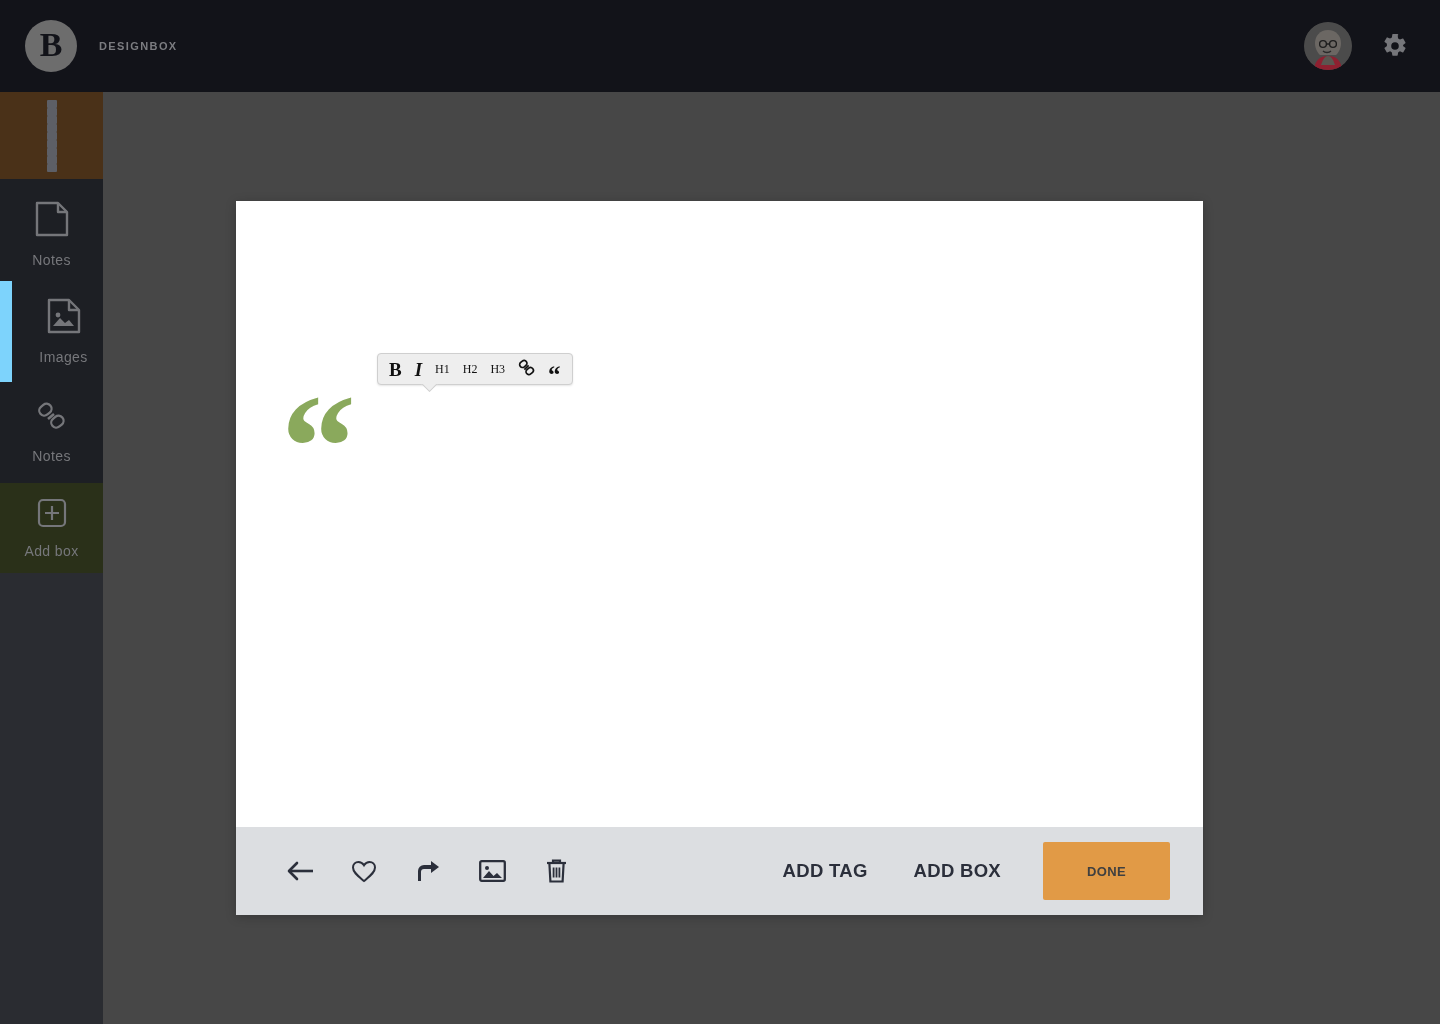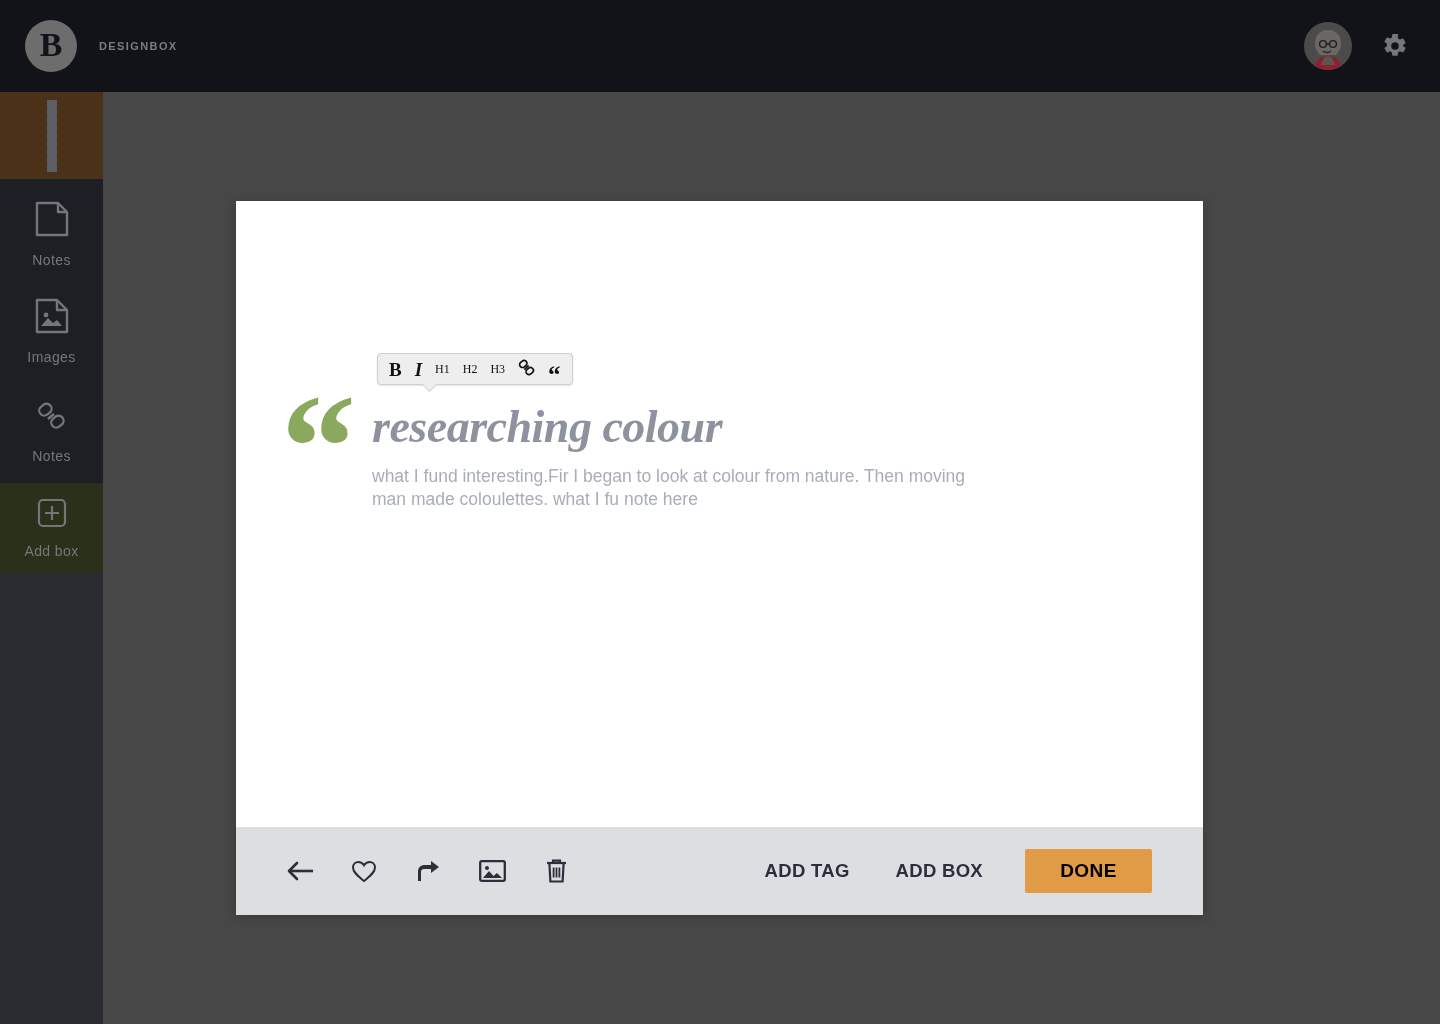--- a/index.html
+++ b/index.html
@@ -81,21 +81,21 @@
   }
   .side-item .ico { display: block; }
   .side-label {
     margin-top: 11px;
     font-size: 14px;
     letter-spacing: 0.4px;
     color: #76777b;
   }
   #side-grid   { height: 87px; background: #4a3118; }
   #side-notes  { height: 102px; background: #1d1f24; padding-top: 8px;}
-  #side-images { height: 101px; background: #1d1f24; }
+  #side-images { height: 101px; background: #1d1f24; margin-left: 12px; }
   #side-links  { height: 101px; background: #1d1f24; }
   #side-addbox { height: 90px; background: #2a3019; }
   #sidebar-filler { height: 451px; background: #2a2c31; }
 
   .grid-ico { display: grid; grid-template-columns: repeat(3, 10px); gap: 4px; }
   .grid-ico i { display: block; width: 10px; height: 8px; background: #5d5f66; border-radius: 1px; }
 
   
   #canvas {
     position: absolute;
@@ -213,38 +213,38 @@
     margin-left: 47px;
   }
   .tool-btn {
     width: 34px; height: 34px;
     display: flex; align-items: center; justify-content: center;
   }
   #footer-right-actions {
     margin-left: auto;
     display: flex;
     align-items: center;
-    margin-right: 51px;
+    margin-right: 33px;
     gap: 0px;
   }
   .text-action {
     font-size: 18.5px;
     font-weight: bold;
     letter-spacing: 0.3px;
     color: #2b2f3b;
     padding: 0 23px;
   }
   #done-button {
     background: #e19a46;
-    color: #000000;
-    font-size: 19px;
+    color: #404040;
+    font-size: 13px;
     font-weight: bold;
     letter-spacing: 0.4px;
     border: none;
-    width: 127px; height: 44px;
+    width: 127px; height: 58px;
     margin-left: 19px;
     border-radius: 2px;
     font-family: "Liberation Sans", sans-serif;
   }
 </style>
 </head>
 <body>
 
 <div id="app-header">
   <div id="brand-logo">
@@ -353,24 +353,20 @@
             <rect x="11" y="13" width="11" height="8" rx="4" transform="rotate(-40 16.5 17)" fill="none" stroke="#111" stroke-width="2.4"></rect>
             <path d="M9 15l6-6" stroke="#111" stroke-width="2.6"></path>
           </svg>
         </span>
         <span class="fmt quote">“</span>
         <span id="toolbar-arrow"></span>
       </div>
 
       <div id="quote-block">
         <div id="quote-mark">“</div>
-        <div id="quote-text-wrap">
-          <div id="note-heading">researching colour</div>
-          <div id="note-body">what I fund interesting.Fir I began to look at colour from nature. Then moving man made coloulettes. what I fu note here</div>
-        </div>
       </div>
 
     </div>
 
     <div id="card-footer">
 
       <div id="footer-left-tools">
 
         <div class="tool-btn">
           <svg width="28" height="24" viewBox="0 0 28 24">

